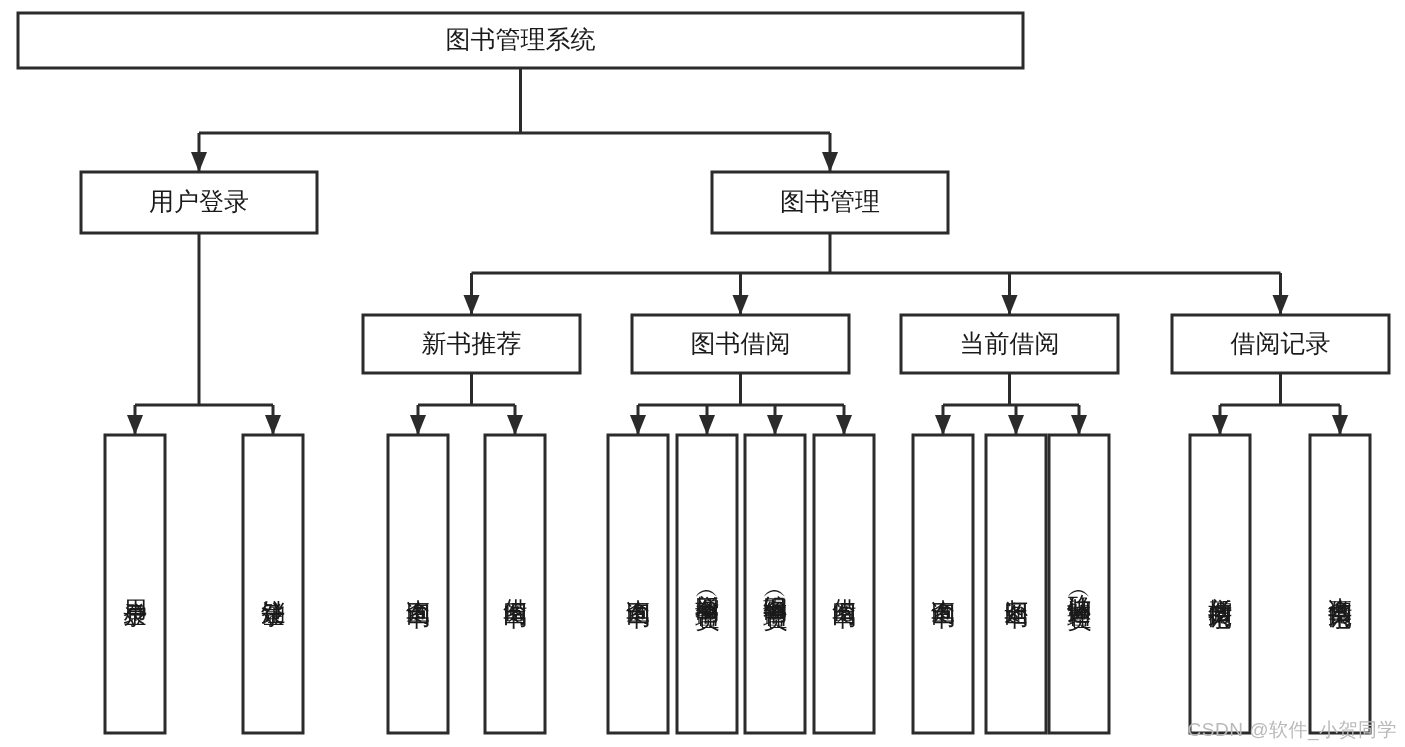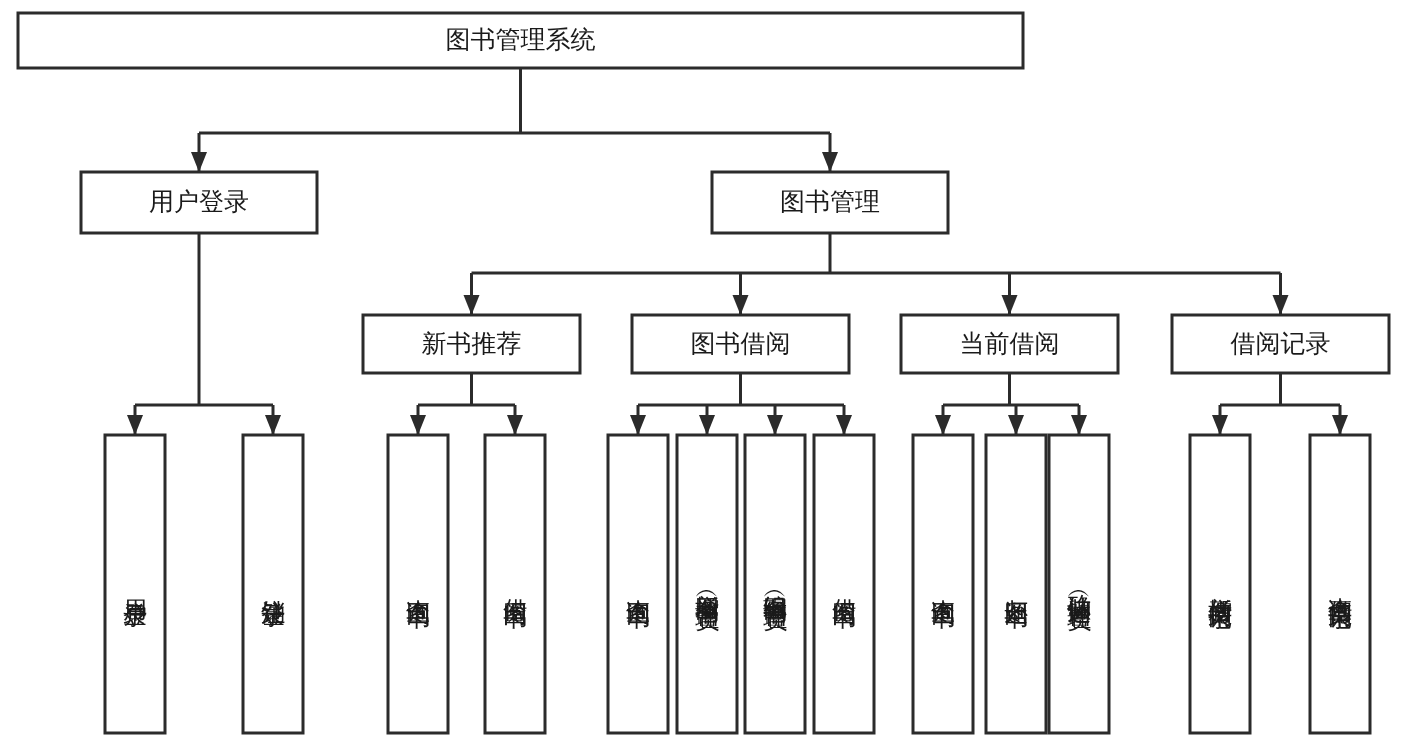--- a/index.html
+++ b/index.html
@@ -218,13 +218,14 @@
       <div class="vlabel" style="left: 677px; top: 435px; width: 60px; height: 298px;">新增图书（管理员）</div>
       <div class="vlabel" style="left: 745px; top: 435px; width: 60px; height: 298px;">编辑图书（管理员）</div>
       <div class="vlabel" style="left: 814px; top: 435px; width: 60px; height: 298px;">借阅图书</div>
       <div class="vlabel" style="left: 913px; top: 435px; width: 60px; height: 298px;">查询图书</div>
       <div class="vlabel" style="left: 986px; top: 435px; width: 60px; height: 298px;">归还图书</div>
       <div class="vlabel" style="left: 1049px; top: 435px; width: 60px; height: 298px;">确认归还（管理员）</div>
       <div class="vlabel" style="left: 1190px; top: 435px; width: 60px; height: 298px;">新增借阅记录</div>
       <div class="vlabel" style="left: 1310px; top: 435px; width: 60px; height: 298px;">查询借阅记录</div>
     </div>
 
+  <div class="watermark">CSDN @软件_小贺同学</div>
 </div>
 
 </body></html>

